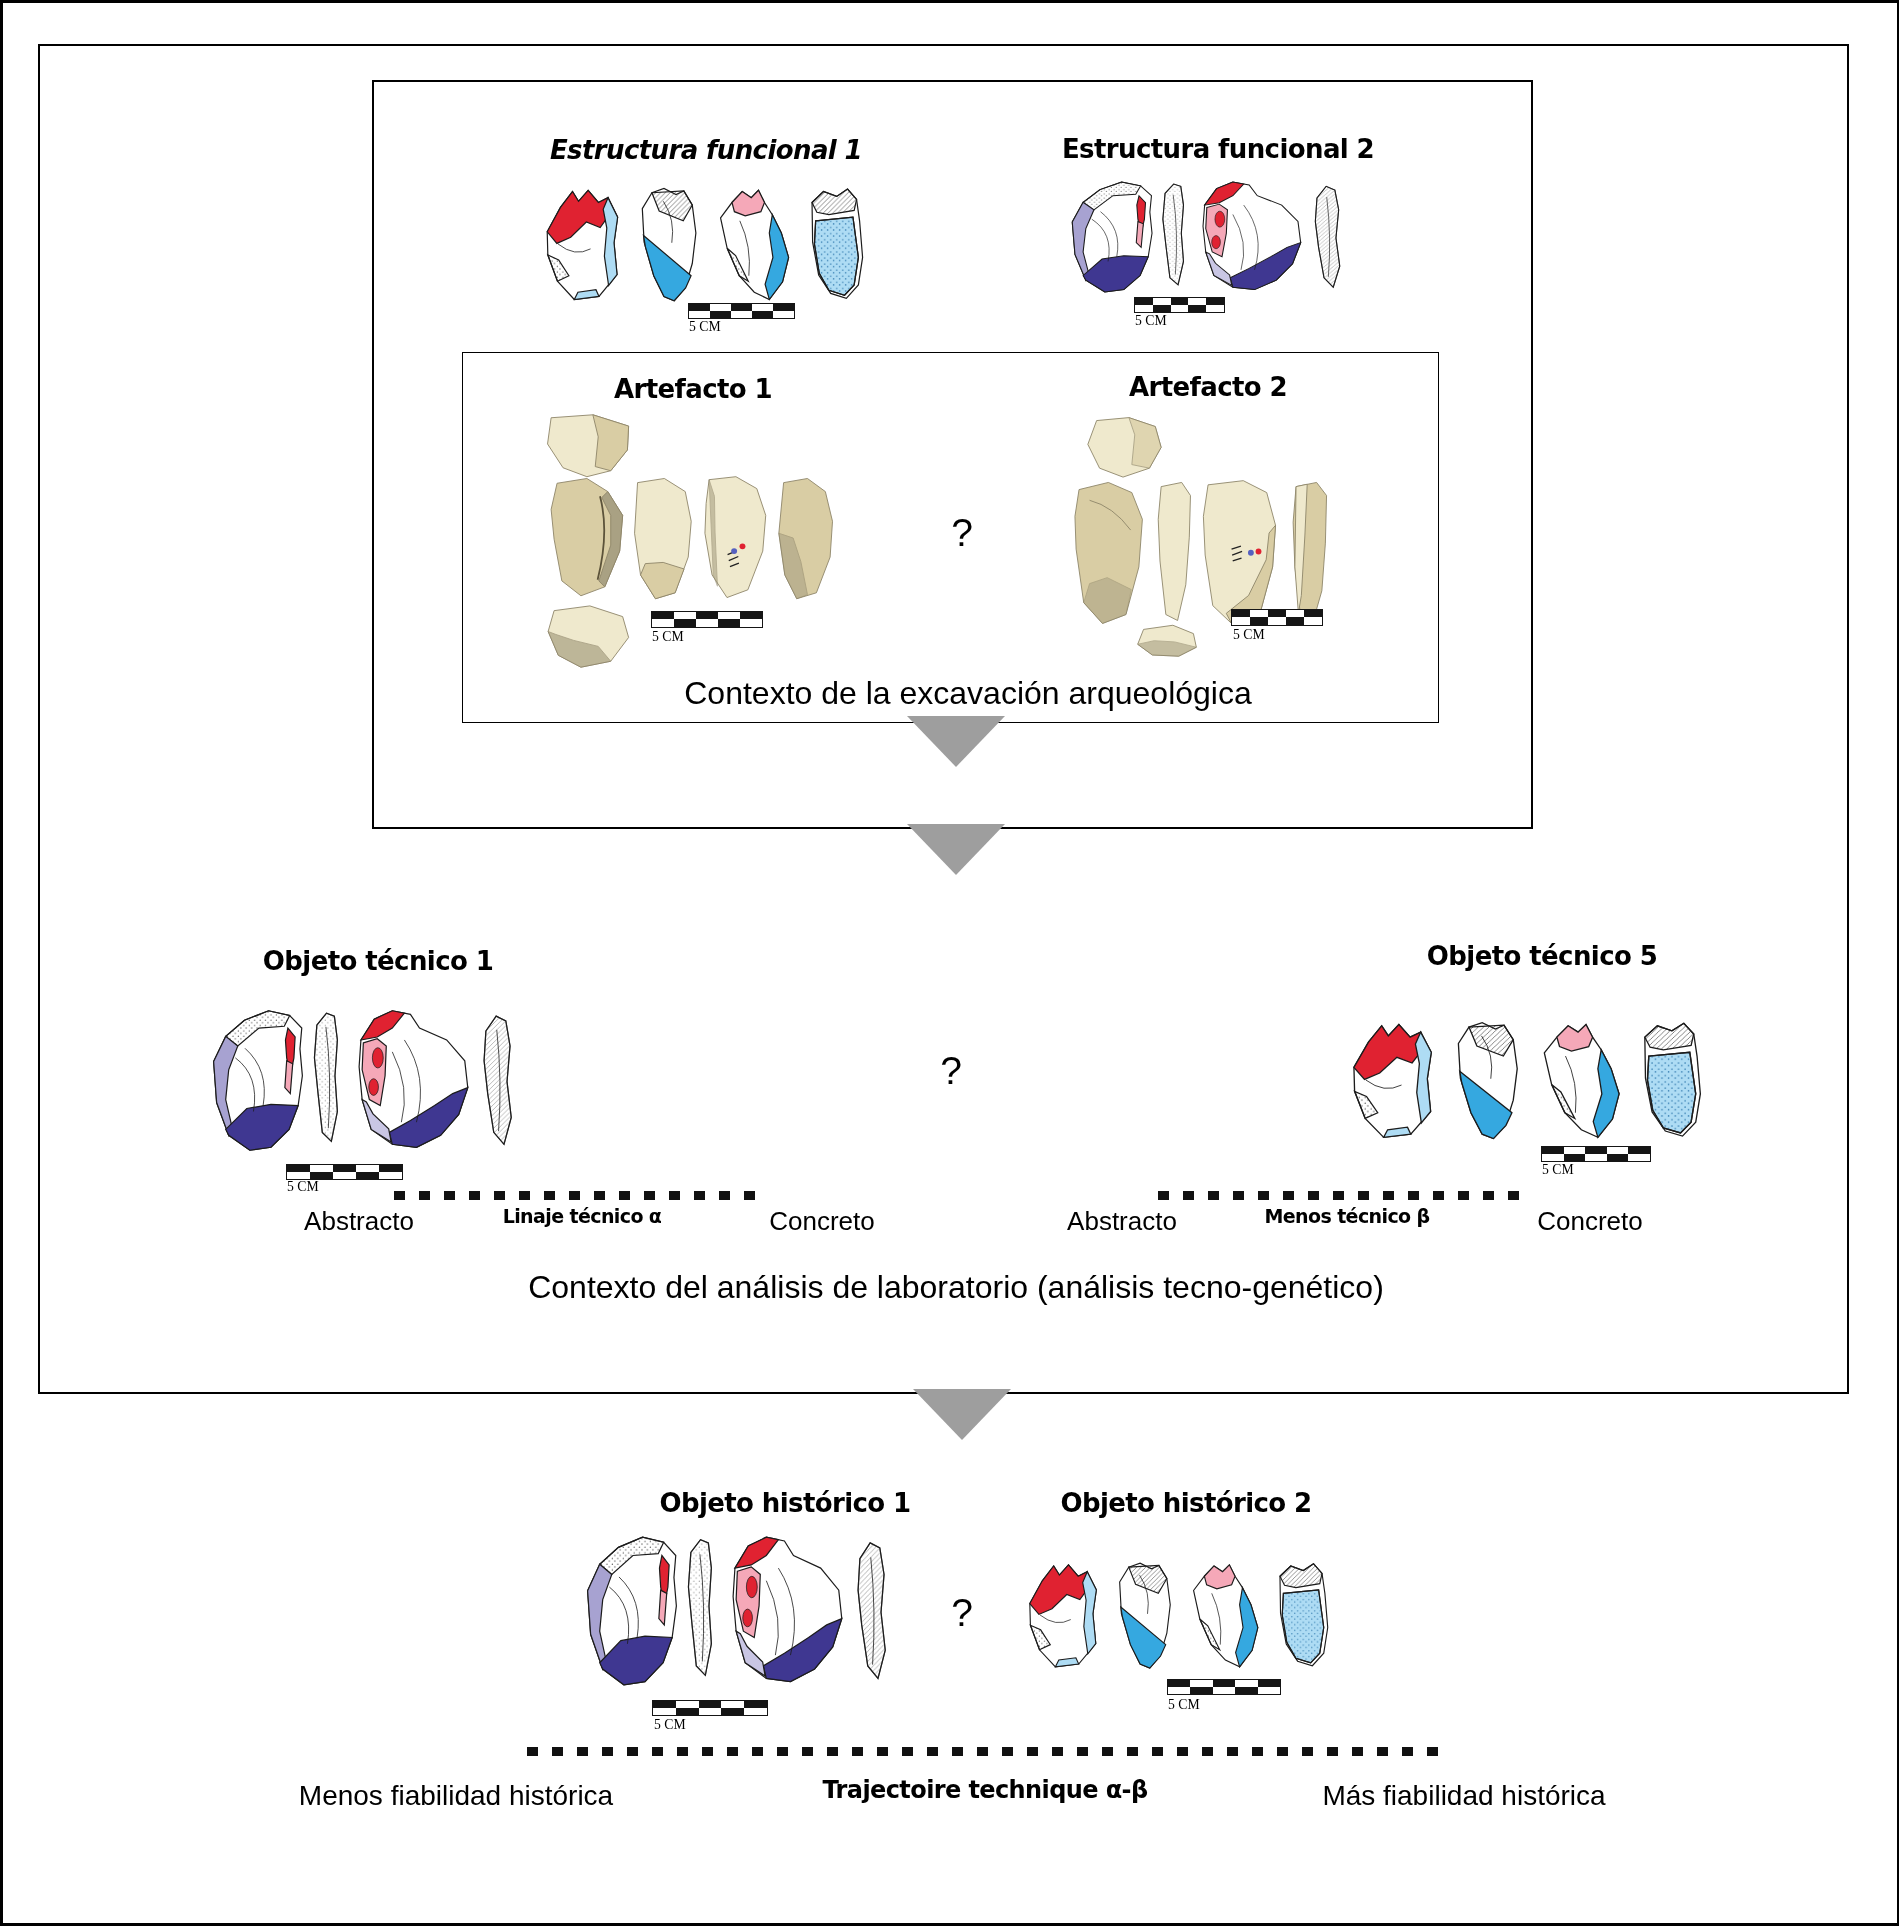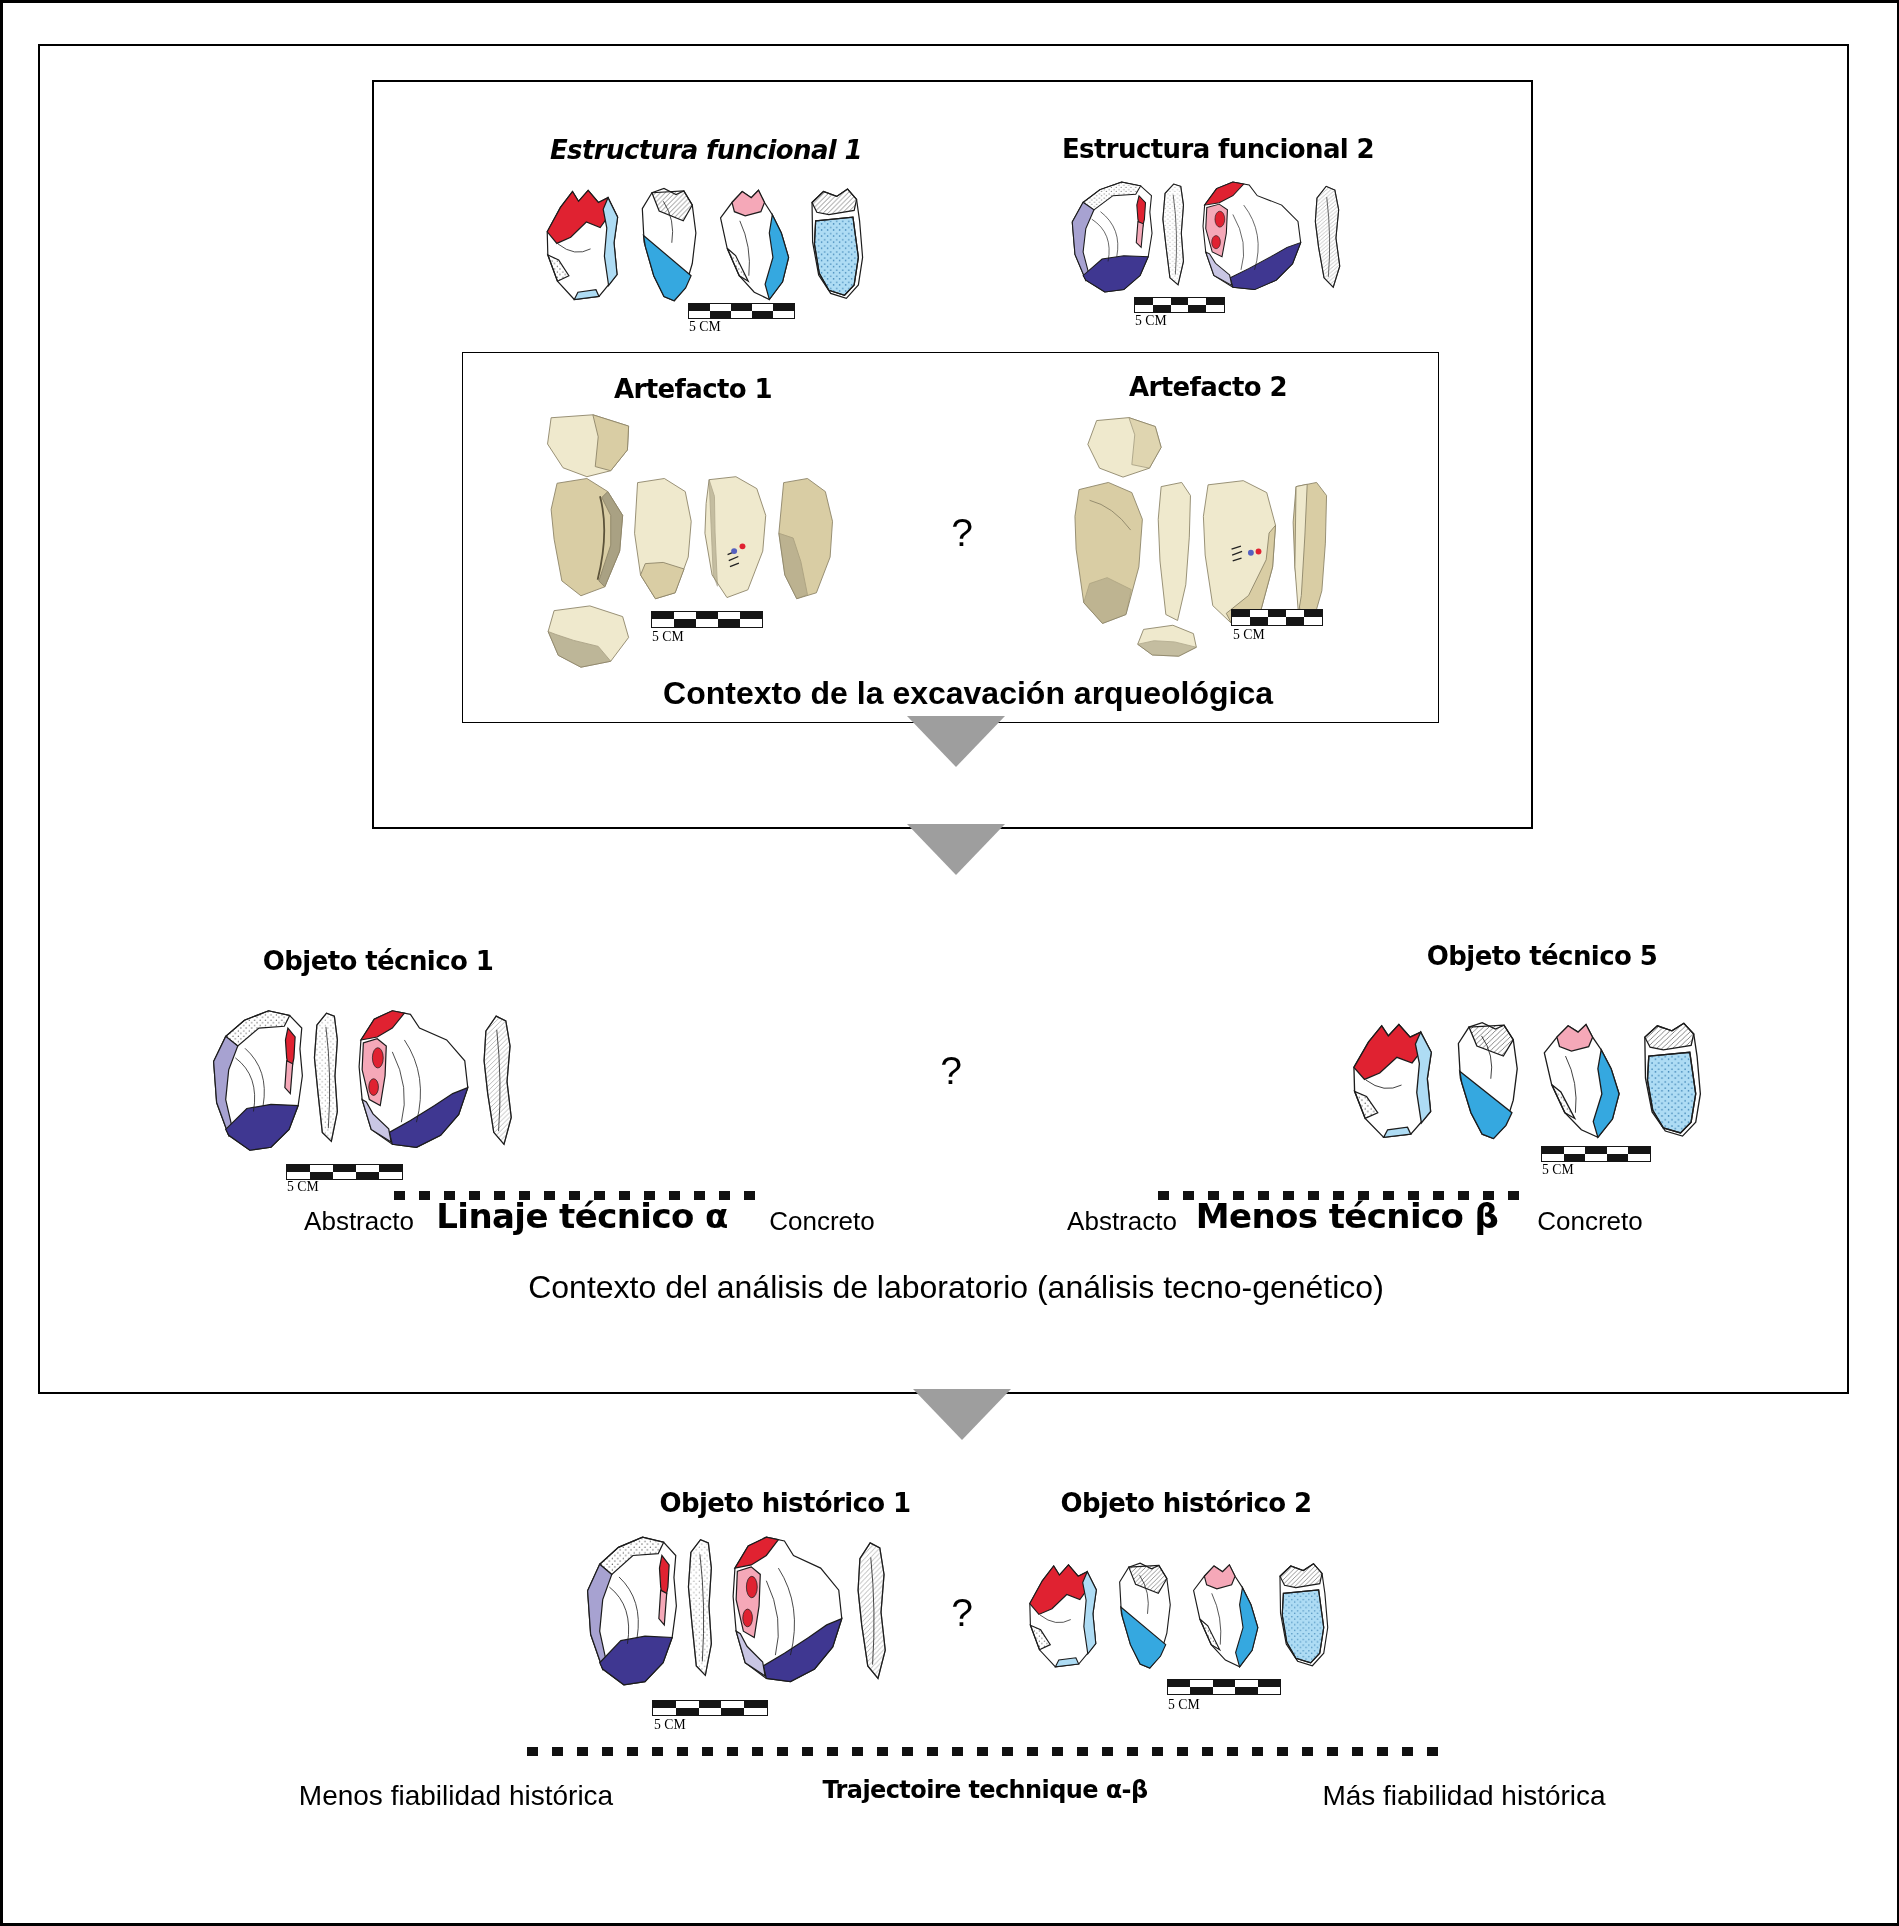--- a/index.html
+++ b/index.html
@@ -3,21 +3,21 @@
 <meta charset="utf-8">
 <style>
   html,body{margin:0;padding:0;background:#fff;}
   #canvas{position:relative;width:1900px;height:1926px;background:#fff;border:3px solid #000;box-sizing:border-box;overflow:hidden;font-family:"Liberation Sans",sans-serif;}
   .box{position:absolute;border:2.4px solid #000;box-sizing:border-box;background:transparent;}
   .box-c{border-width:1.8px;}
   .txt{position:absolute;transform:translate(-50%,-50%);white-space:nowrap;color:#000;}
   .title{font-family:"DejaVu Sans",sans-serif;font-weight:bold;font-size:26px;letter-spacing:-0.6px;}
   .caption{font-family:"Liberation Sans",sans-serif;font-size:32px;}
   .axis-label{font-family:"Liberation Sans",sans-serif;font-size:26px;}
-  .axis-label-bold{font-family:"DejaVu Sans",sans-serif;font-weight:bold;font-size:34px;letter-spacing:-0.6px;}
+  .axis-label-bold{font-family:"DejaVu Sans",sans-serif;font-weight:bold;font-size:19px;letter-spacing:-0.6px;}
   .small-label{font-family:"Liberation Sans",sans-serif;font-size:28px;}
   .small-label-bold{font-family:"DejaVu Sans",sans-serif;font-weight:bold;font-size:24px;letter-spacing:-0.6px;}
   .qmark{font-family:"Liberation Sans",sans-serif;font-size:39px;}
   .scalebar{position:absolute;border:1.2px solid #151515;box-sizing:border-box;background:#fff;}
   .sb-label{position:absolute;transform:translate(0,-50%);font-family:"Liberation Serif",serif;font-size:13.7px;white-space:nowrap;color:#000;}
   .dashline{position:absolute;height:9px;background:repeating-linear-gradient(90deg,#111 0 10.7px,transparent 10.7px 25px);}
   .arrow{position:absolute;background:var(--p-arrow_gray,#9e9e9e);clip-path:polygon(0 0,100% 0,50% 100%);}
   .fig{position:absolute;overflow:visible;}
 </style>
 </head>
@@ -266,21 +266,21 @@
 
   <div class="arrow" style="left:904px;top:713px;width:98px;height:51px;"></div>
   <div class="arrow" style="left:904px;top:821px;width:98px;height:51px;"></div>
   <div class="arrow" style="left:910px;top:1386px;width:98px;height:51px;"></div>
 
   <div class="txt title" style="left:703px;top:147px;font-style:italic;">Estructura funcional 1</div>
   <div class="txt title" style="left:1215px;top:146px;">Estructura funcional 2</div>
   <div class="txt title" style="left:690px;top:386px;">Artefacto 1</div>
   <div class="txt title" style="left:1205px;top:384px;">Artefacto 2</div>
   <div class="txt qmark" style="left:959px;top:530px;">?</div>
-  <div class="txt caption" style="left:965px;top:690px;font-weight:bold;">Contexto de la excavación arqueológica</div>
+  <div class="txt caption" style="left:965px;top:690px;">Contexto de la excavación arqueológica</div>
 
   <div class="txt title" style="left:375px;top:958px;">Objeto técnico 1</div>
   <div class="txt title" style="left:1539px;top:953px;">Objeto técnico 5</div>
   <div class="txt qmark" style="left:948px;top:1068px;">?</div>
   <div class="txt axis-label" style="left:356px;top:1218px;">Abstracto</div>
   <div class="txt axis-label-bold" style="left:579px;top:1213px;">Linaje técnico α</div>
   <div class="txt axis-label" style="left:819px;top:1218px;">Concreto</div>
   <div class="txt axis-label" style="left:1119px;top:1218px;">Abstracto</div>
   <div class="txt axis-label-bold" style="left:1344px;top:1213px;">Menos técnico β</div>
   <div class="txt axis-label" style="left:1587px;top:1218px;">Concreto</div>

